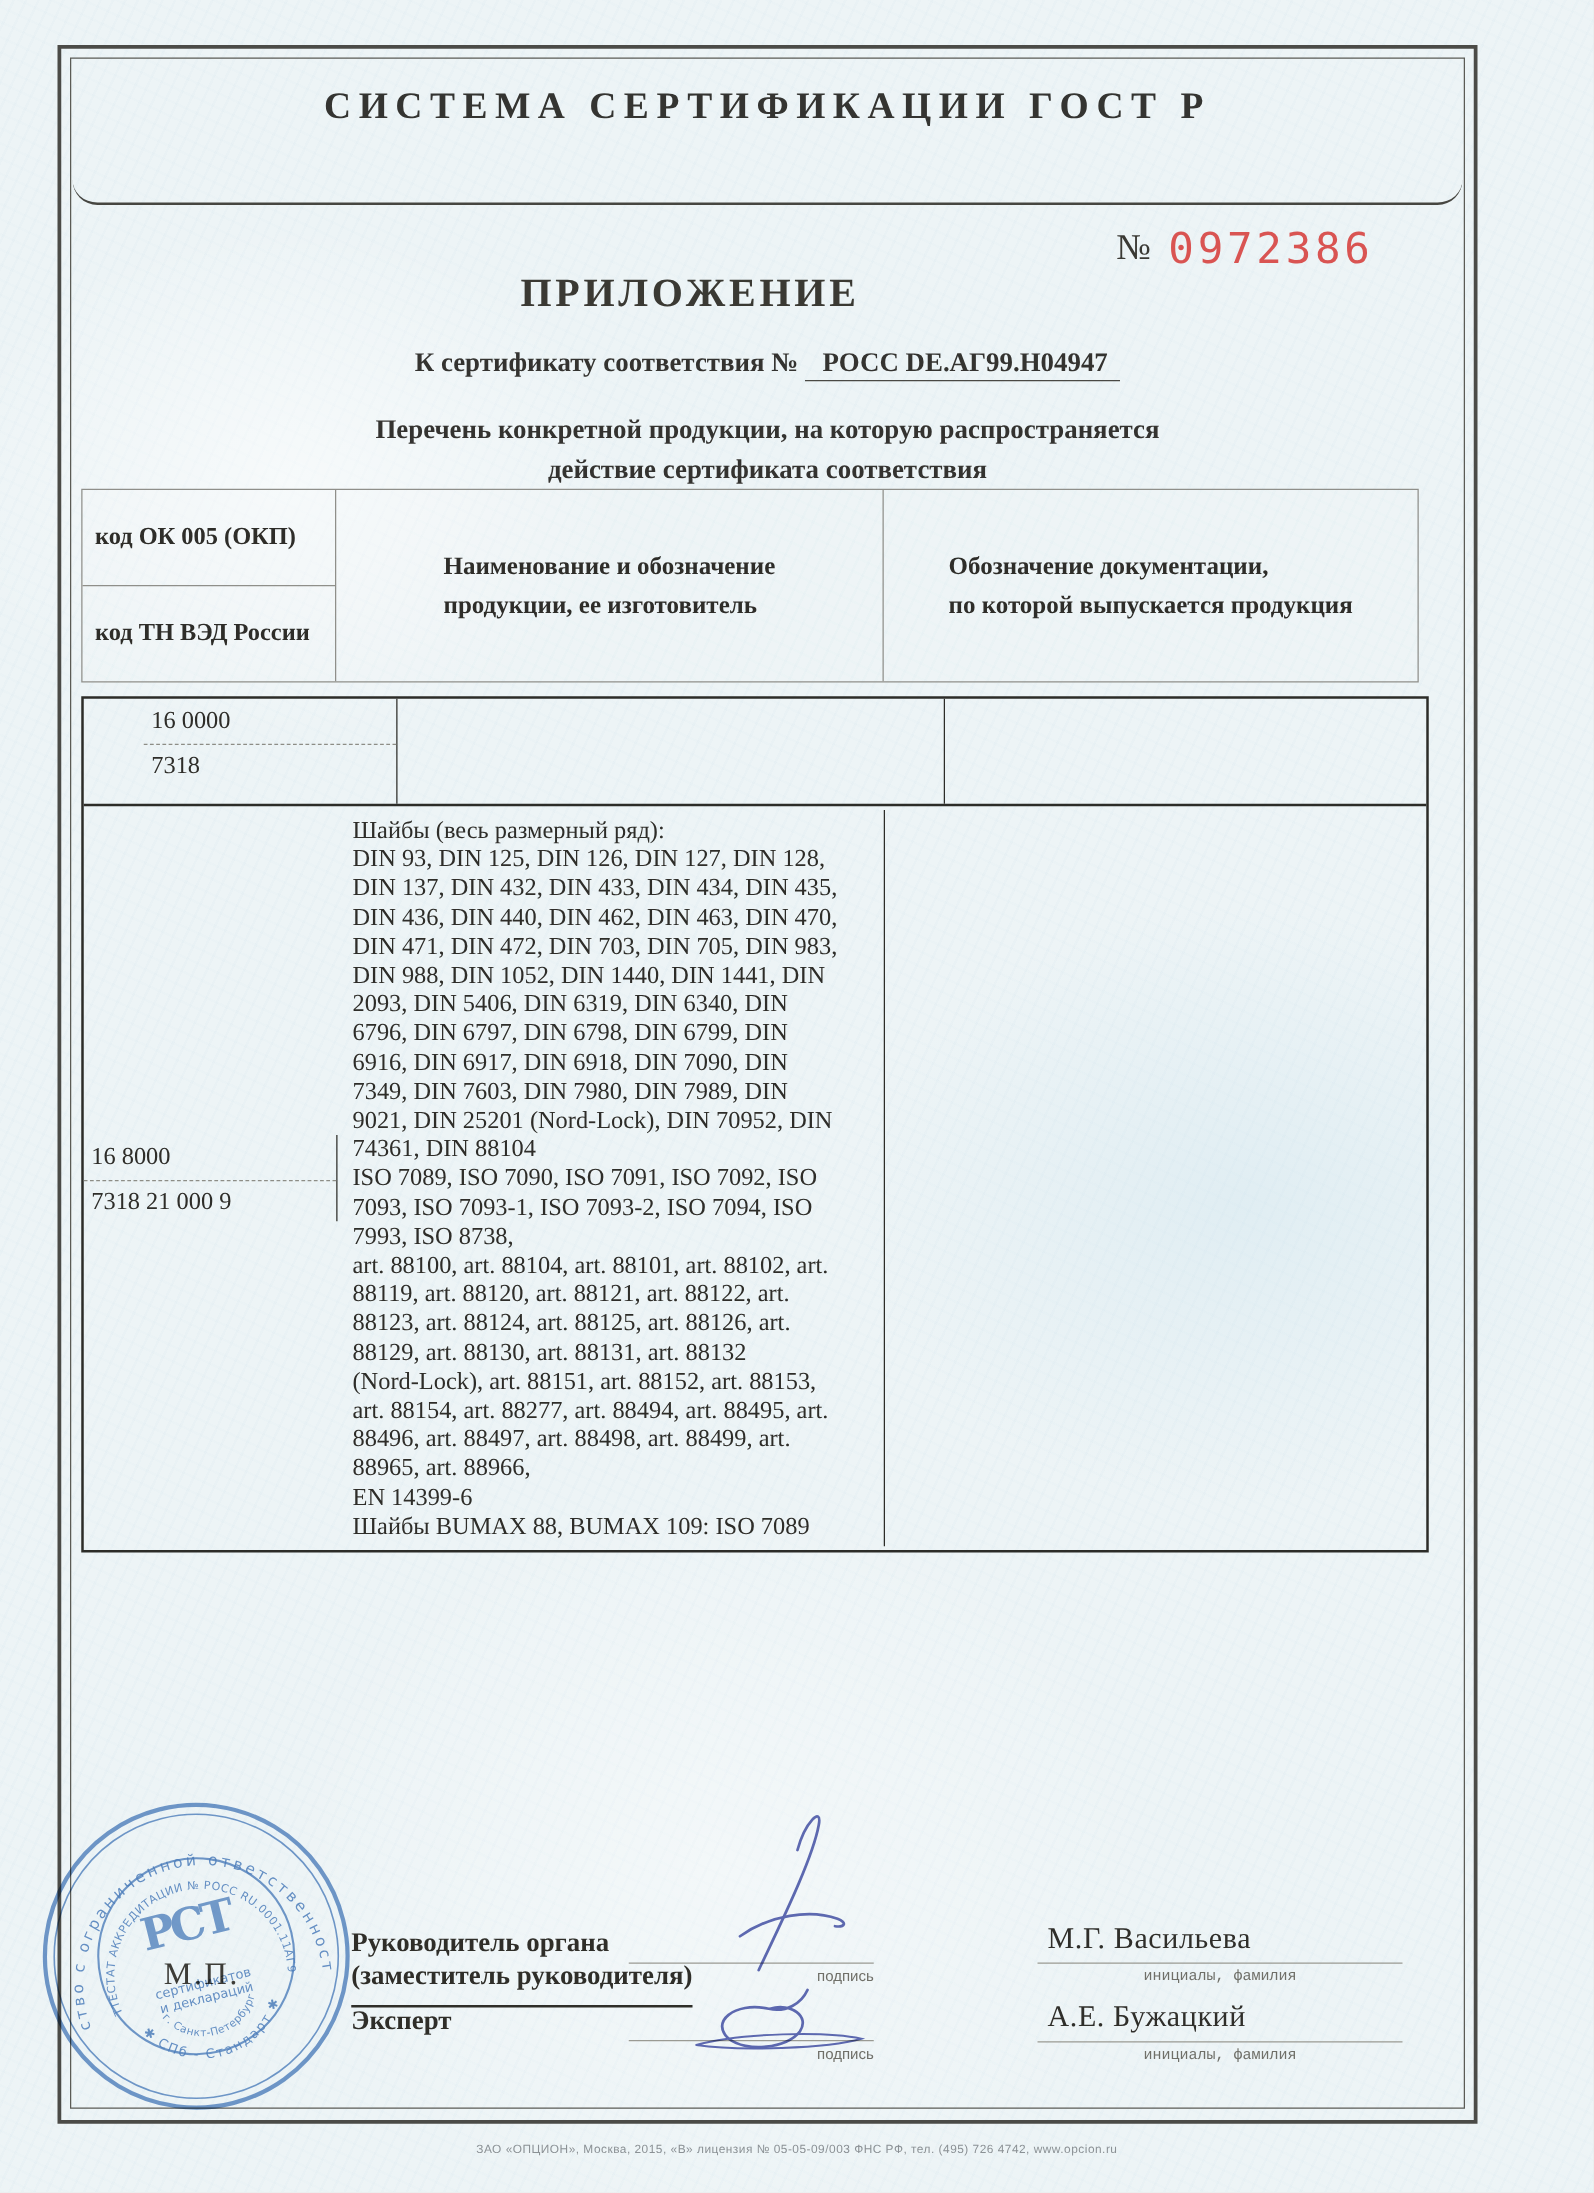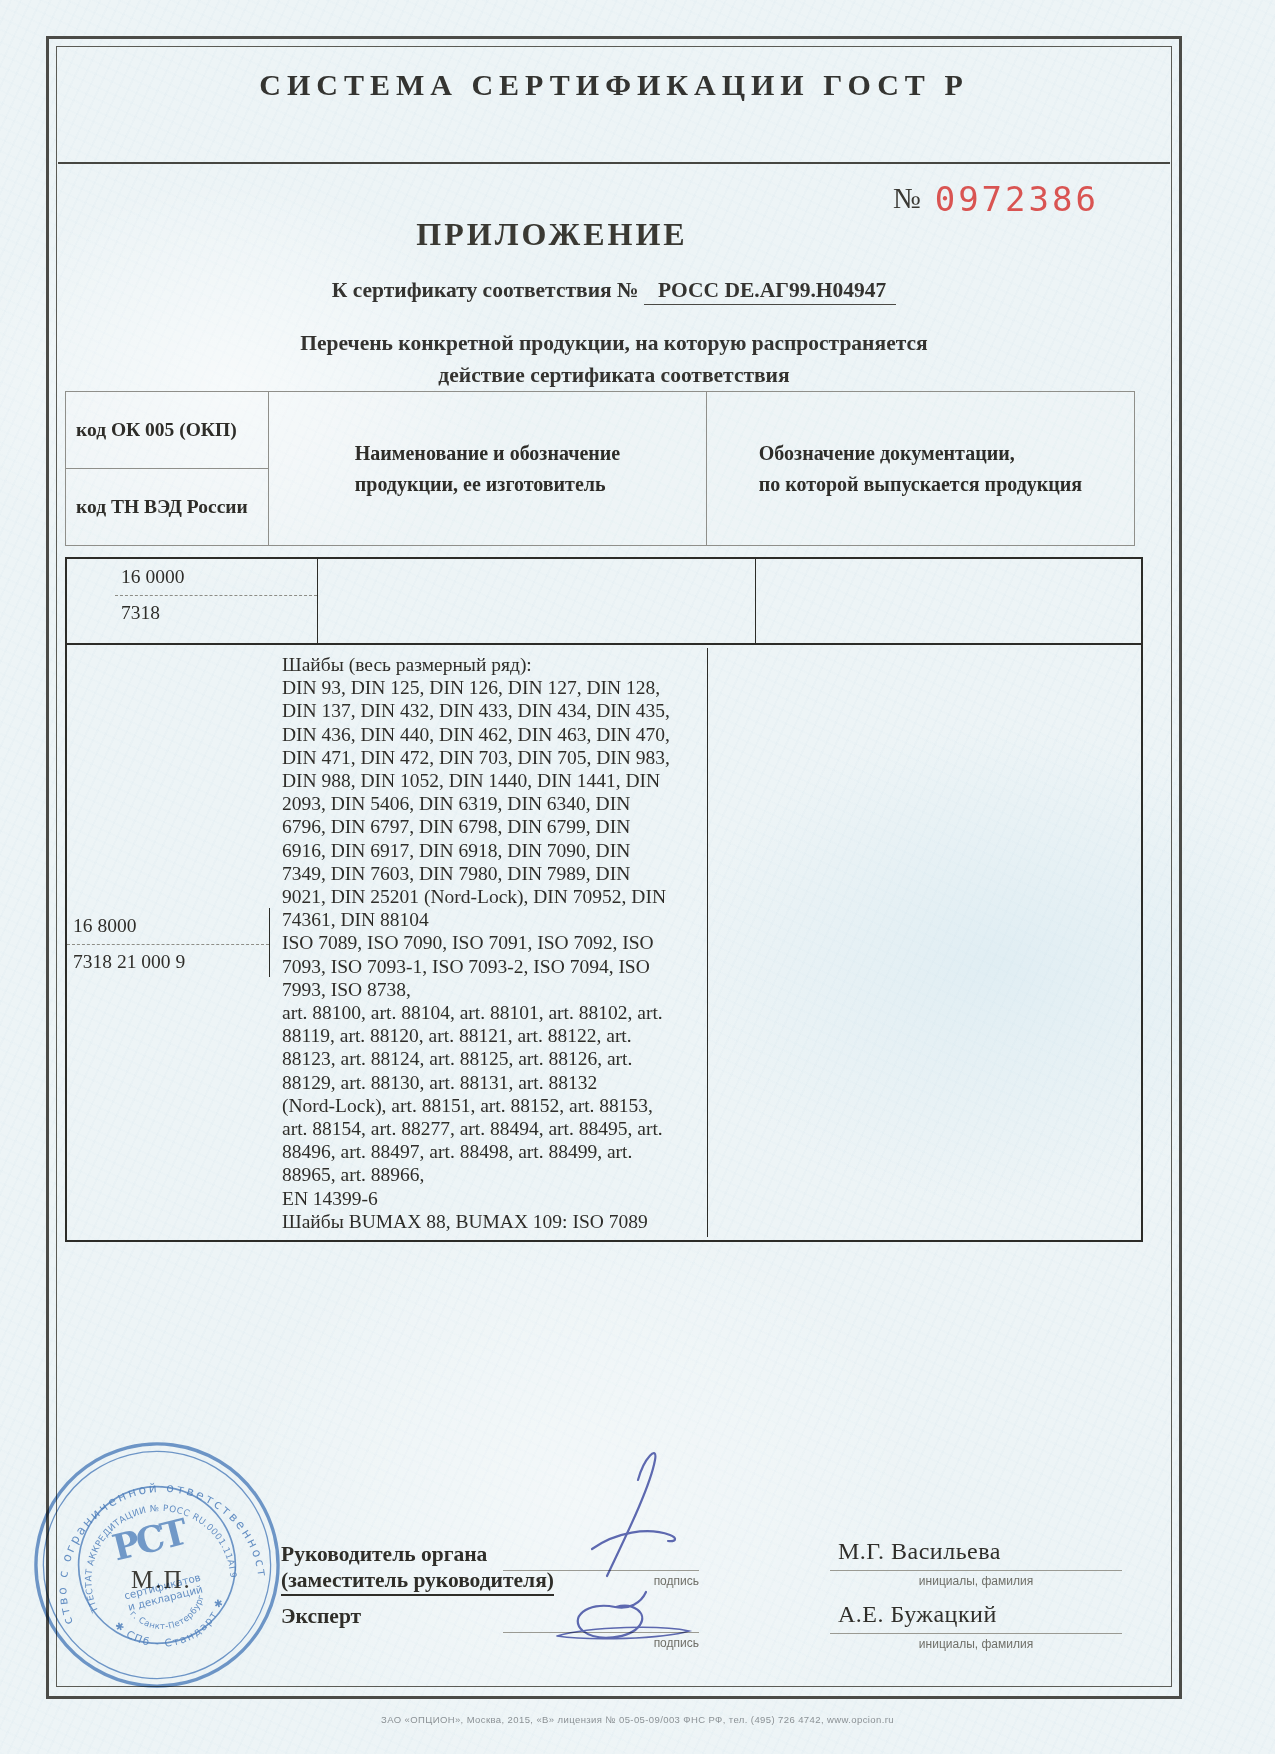--- a/index.html
+++ b/index.html
@@ -10,21 +10,21 @@
       radial-gradient(ellipse 420px 320px at 18% 22%, rgba(255,255,255,.55), transparent 65%),
       radial-gradient(ellipse 520px 400px at 78% 55%, rgba(205,228,238,.4), transparent 60%),
       radial-gradient(ellipse 600px 500px at 45% 85%, rgba(255,255,255,.35), transparent 60%),
       repeating-linear-gradient(115deg, rgba(130,175,205,.035) 0 2px, transparent 2px 9px),
       repeating-linear-gradient(25deg, rgba(160,200,220,.03) 0 2px, transparent 2px 11px);
     font-family:"Liberation Serif", serif;
     color:#2e2d29; overflow:hidden;
   }
   .frame-outer{position:absolute; left:46px; top:36px; width:1130px; height:1657px; border:3px solid #4b4b47;}
   .frame-inner{position:absolute; left:56px; top:46px; width:1114px; height:1639px; border:1.5px solid #5b5b55;}
-  .titles{position:absolute; left:58px; top:48px; width:1112px; height:114px; border-bottom:2.5px solid #464641; text-align:center;}
+  .titles{position:absolute; left:58px; top:48px; width:1112px; height:114px; border-bottom:2.5px solid #464641; text-align:center;border-radius:20px;}
   .title1{padding-top:20px; font-size:30px; font-weight:bold; letter-spacing:6px; color:#343431;}
   .title2{margin-top:9px; font-size:21px; font-weight:bold; letter-spacing:.5px; color:#343431;}
   .blank-number{position:absolute; left:893px; top:182px; white-space:nowrap;}
   .blank-number .pfx{font-size:29px; color:#3a3934; vertical-align:top;}
   .blank-number .val{
     font-family:"DejaVu Sans Mono", monospace; font-size:34px; color:#d95452;
     letter-spacing:3px; margin-left:10px; vertical-align:top; line-height:1;
   }
   .doc-title{position:absolute; left:57px; top:216px; width:990px; text-align:center;
     font-size:32px; font-weight:bold; letter-spacing:3px; color:#3a3933;}
@@ -51,29 +51,29 @@
   .td-c1{width:202px; border-right:1.5px solid #2c2c28; font-size:19.5px;}
   .td-c2{width:437px; border-right:1.5px solid #2c2c28;}
   .td-c3{flex:1;}
   .code-top{padding:7px 8px 7px 6px; border-bottom:1.5px dashed #8d8d86;}
   .code-bot{padding:6px 8px 4px 6px;}
   .products{padding:5px 10px 4px 12px; font-size:19.5px; line-height:23.2px; white-space:pre-line;}
 
   
   .mp{position:absolute; left:131px; top:1566px; font-size:25px; letter-spacing:2px; color:#3d3c37;}
   .role1a{position:absolute; left:281px; top:1542px; font-size:21.5px; font-weight:bold; color:#2f2e29;}
-  .role1b{position:absolute; left:281px; top:1568px; font-size:21.5px; font-weight:bold; color:#2f2e29; border-bottom:2.5px solid #2f2e29; padding-bottom:1px;}
+  .role1b{position:absolute; left:281px; top:1568px; font-size:21.5px; font-weight:bold; color:#2f2e29; border-bottom:2.5px solid #2f2e29; padding-bottom:11px;}
   .role2{position:absolute; left:281px; top:1604px; font-size:21.5px; font-weight:bold; color:#2f2e29;}
   .sigline{position:absolute; border-top:1.3px solid #9a9a93; width:196px; left:503px;}
   .sigline.l1{top:1570px;} .sigline.l2{top:1632px;}
   .sigcap{position:absolute; width:196px; left:503px; text-align:right; font-size:12px; color:#6f6f68; font-family:"Liberation Sans", sans-serif;}
   .sigcap.c1{top:1574px;} .sigcap.c2{top:1636px;}
   .nameline{position:absolute; border-top:1.3px solid #9a9a93; width:292px; left:830px;}
   .nameline.n1{top:1570px;} .nameline.n2{top:1633px;}
-  .namecap{position:absolute; width:292px; left:830px; text-align:center; font-size:12px; color:#6f6f68; font-family:Liberation Sans, sans-serif;}
+  .namecap{position:absolute; width:292px; left:830px; text-align:center; font-size:12px; color:#6f6f68; font-family:Liberation Mono, monospace;}
   .namecap.c1{top:1574px;} .namecap.c2{top:1637px;}
   .pname{position:absolute; left:838px; font-size:24px; color:#2f2e2a; letter-spacing:.5px;}
   .pname.p1{top:1538px;} .pname.p2{top:1601px;}
 
   .stamp{position:absolute; left:28px; top:1436px; width:258px; height:258px; transform:rotate(-14deg); mix-blend-mode:multiply; opacity:.92;}
   .ink{position:absolute; left:0; top:0; width:1275px; height:1754px; pointer-events:none; mix-blend-mode:multiply;}
 
   .footer{position:absolute; left:0; top:1714px; width:1275px; text-align:center;
     font-family:"Liberation Sans", sans-serif; font-size:9.5px; color:#8b9195; letter-spacing:.4px;}
 </style>

